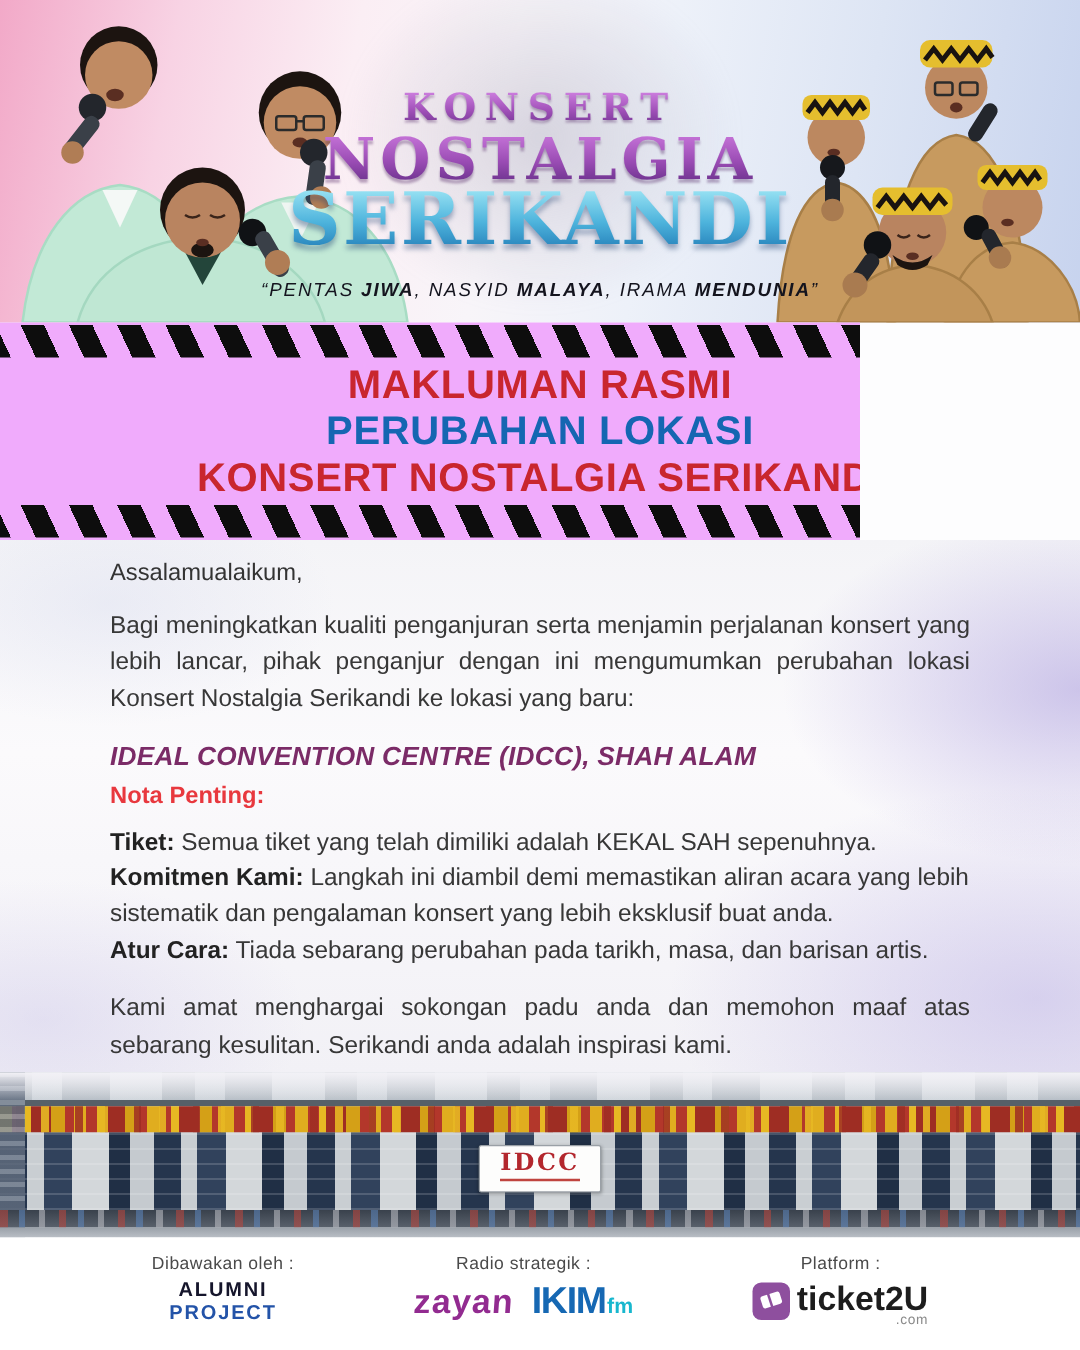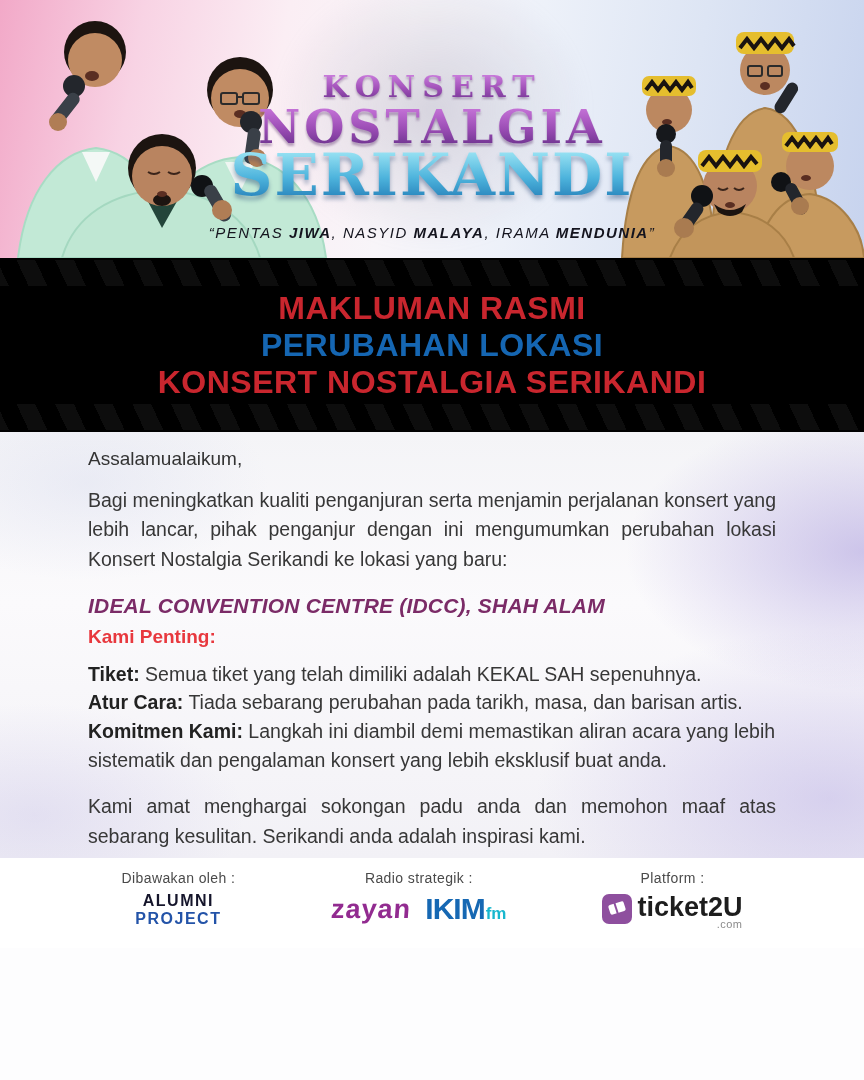--- a/index.html
+++ b/index.html
@@ -39,21 +39,21 @@
     background:linear-gradient(180deg,#a8ecf8 0%,#4db3dc 55%,#1f78b4 100%);
     -webkit-background-clip:text;background-clip:text;color:transparent;
     filter:drop-shadow(0 4px 2px rgba(25,60,110,.4));
   }
   .tagline{
     position:absolute;left:0;top:224px;width:864px;text-align:center;z-index:3;
     font-style:italic;font-size:15px;letter-spacing:1.5px;color:#14141e;font-weight:500;
   }
   .tagline .b{font-weight:bold;}
   
-  .banner{position:relative;width:864px;height:174px;background:#000000;overflow:hidden;}
+  .banner{position:relative;width:688px;height:174px;background:#f0abfc;overflow:hidden;}
   .stripes{
     position:absolute;left:-10px;right:-10px;height:26px;
     background:repeating-linear-gradient(65deg,#0d0d0d 0 17px,rgba(0,0,0,0) 17px 35px);
   }
   .stripes.top{top:2px;}
   .stripes.bottom{bottom:2px;}
   .banner-text{position:absolute;left:0;top:50%;transform:translateY(-50%);width:864px;text-align:center;}
   .banner-line{font-weight:800;font-size:32px;line-height:37px;letter-spacing:.5px;}
   .banner-line.red{color:#c9262e;}
   .banner-line.blue{color:#1566b2;}
@@ -248,32 +248,46 @@
       <div class="banner-line red">KONSERT NOSTALGIA SERIKANDI</div>
     </div>
     <div class="stripes bottom"></div>
   </div>
 
   <div class="body-sec">
     <div class="body-inner">
       <p class="salutation">Assalamualaikum,</p>
       <p class="para">Bagi meningkatkan kualiti penganjuran serta menjamin perjalanan konsert yang lebih lancar, pihak penganjur dengan ini mengumumkan perubahan lokasi Konsert Nostalgia Serikandi ke lokasi yang baru:</p>
       <div class="venue">IDEAL CONVENTION CENTRE (IDCC), SHAH ALAM</div>
-      <div class="notes-head">Kami Penting:</div>
+      <div class="notes-head">Nota Penting:</div>
       <div class="note-line"><span class="lbl">Tiket:</span><span> Semua tiket yang telah dimiliki adalah KEKAL SAH sepenuhnya.</span></div>
+      <div class="note-line"><span class="lbl">Komitmen Kami:</span><span> Langkah ini diambil demi memastikan aliran acara yang lebih sistematik dan pengalaman konsert yang lebih eksklusif buat anda.</span></div>
       <div class="note-line"><span class="lbl">Atur Cara:</span><span> Tiada sebarang perubahan pada tarikh, masa, dan barisan artis.</span></div>
-      <div class="note-line"><span class="lbl">Komitmen Kami:</span><span> Langkah ini diambil demi memastikan aliran acara yang lebih sistematik dan pengalaman konsert yang lebih eksklusif buat anda.</span></div>
       <p class="para closing">Kami amat menghargai sokongan padu anda dan memohon maaf atas sebarang kesulitan. Serikandi anda adalah inspirasi kami.</p>
       <div class="signoff">
         <div>SEKRETARIAT KONSERT NOSTALGIA SERIKANDI</div>
         <div>1 JANUARI 2026</div>
       </div>
     </div>
   </div>
 
+  <div class="building">
+    <div class="b-sky"></div>
+    <div class="b-roof"></div>
+    <div class="b-mosaic"></div>
+    <div class="b-facade"></div>
+    <div class="b-tower"></div>
+    <div class="b-sign">
+      <div class="idcc">IDCC</div>
+      <div class="subline"></div>
+    </div>
+    <div class="b-ground"></div>
+    <div class="b-walk"></div>
+    <div class="b-fade"></div>
+  </div>
 
   <div class="footer">
     <div class="f-col">
       <div class="f-label">Dibawakan oleh :</div>
       <div>
         <div class="alumni-l1">ALUMNI</div>
         <div class="alumni-l2">PROJECT</div>
       </div>
     </div>
     <div class="f-col">

